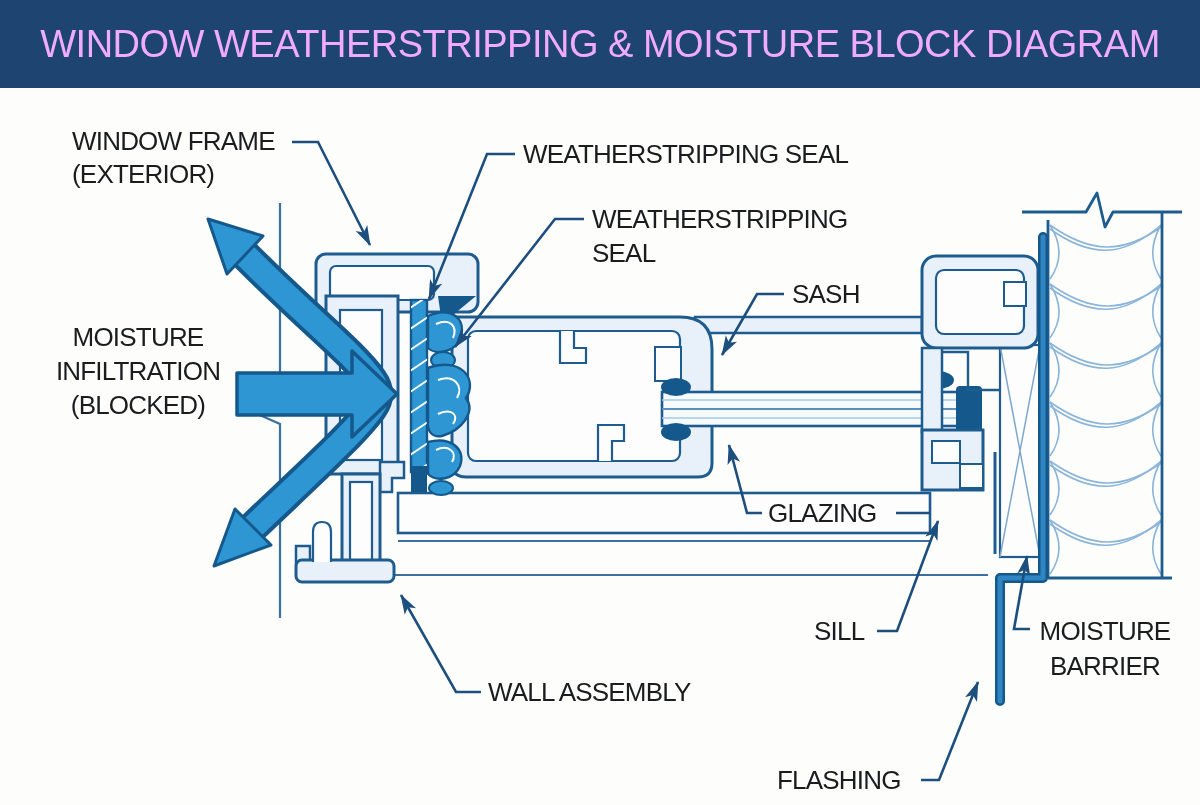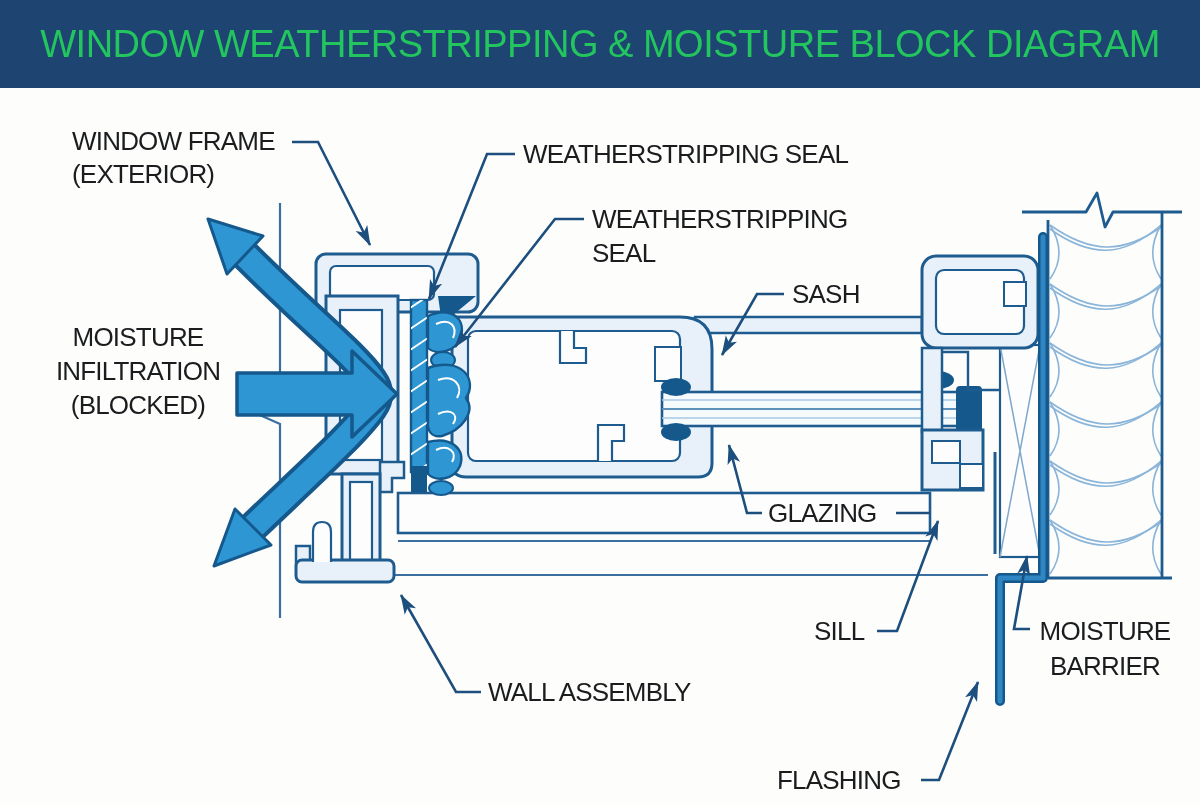--- a/index.html
+++ b/index.html
@@ -5,21 +5,21 @@
   html,body{margin:0;padding:0;background:#ffffff;}
   .stage{
     position:relative;width:1200px;height:805px;overflow:hidden;
     background:#fdfdfc;font-family:"Liberation Sans",sans-serif;
   }
   .header{
     position:absolute;left:0;top:0;width:1200px;height:88px;
     background:#1e4571;display:flex;align-items:center;justify-content:center;
   }
   .header .title{
-    color:#22c55e;font-size:38px;font-weight:400;letter-spacing:-0.5px;white-space:nowrap;
+    color:#f0abfc;font-size:38px;font-weight:400;letter-spacing:-0.5px;white-space:nowrap;
   }
   svg{position:absolute;left:0;top:0;}
   .profile{fill:#e8f1f9;stroke:#1e5c90;stroke-width:3;}
   .profile-thin{fill:#e8f1f9;stroke:#1e5c90;stroke-width:2.5;}
   .cavity{fill:#fdfdfe;stroke:#1e5c90;stroke-width:2.2;}
   .thinline{fill:none;stroke:#3a6f9f;stroke-width:2.2;}
   .wline{fill:none;stroke:#1e5c90;stroke-width:2.8;stroke-linejoin:round;}
   .leader{fill:none;stroke:#1d4f7e;stroke-width:2.6;}
   .lbl{fill:#1a1c1e;font-size:26px;letter-spacing:-0.8px;font-family:"Liberation Sans",sans-serif;}
   .blue{fill:#2e96d3;stroke:#15588c;}

